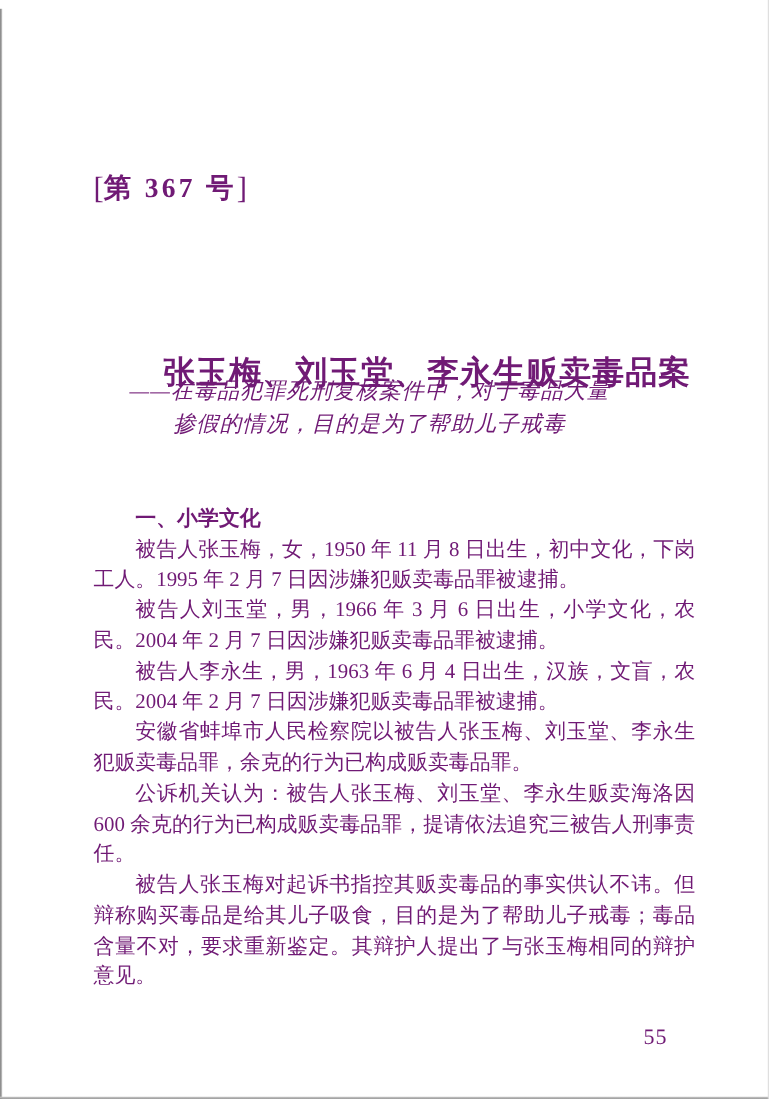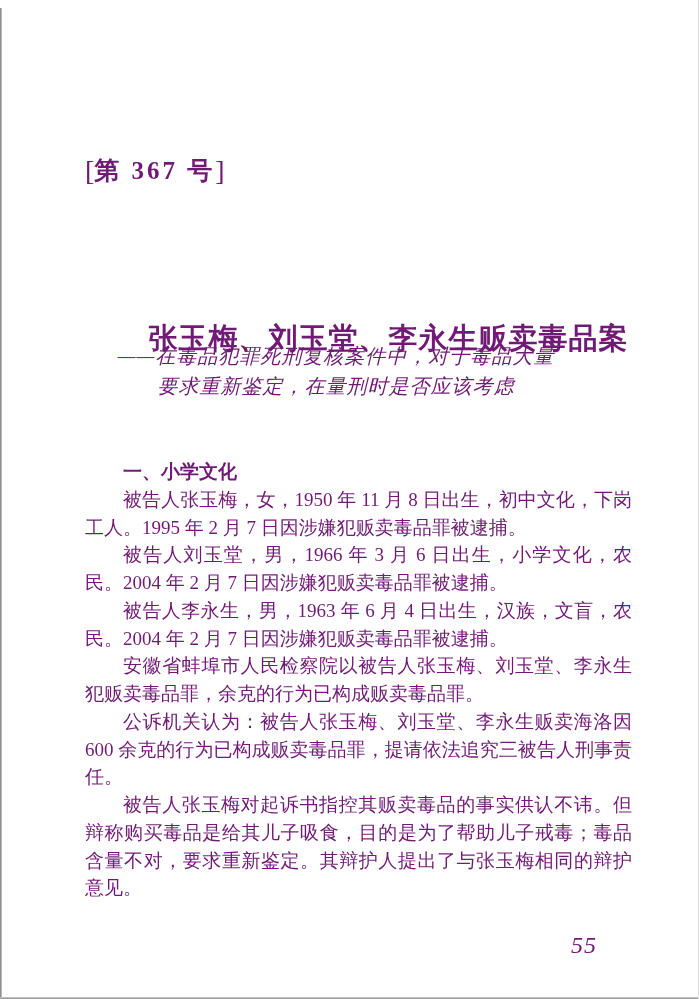--- a/index.html
+++ b/index.html
@@ -82,42 +82,41 @@
     font-weight: 700;
     text-indent: 2em;
     margin: 0;
   }
   .para {
     margin: 0;
     text-indent: 2em;
   }
   .page-number {
     position: absolute;
-    left: 571px; top: 932px;
-    font-size: 24px;
+    left: 585px; top: 932px;
+    font-size: 20px;
     letter-spacing: 1px;
-    font-style: italic;
   }
 </style>
 </head>
 <body>
 
 <div class="page">
 
   <div class="edge-left"></div>
   <div class="edge-bottom"></div>
   <div class="edge-right"></div>
 
   <div class="case-label"><span class="bracket">[</span><span>第 367 号</span><span class="bracket">]</span></div>
 
   <h1 class="doc-title">张玉梅、刘玉堂、李永生贩卖毒品案</h1>
 
   <div class="doc-subtitle">
     <div>——在毒品犯罪死刑复核案件中，对于毒品大量</div>
-    <div>要求重新鉴定，在量刑时是否应该考虑</div>
+    <div>掺假的情况，目的是为了帮助儿子戒毒</div>
   </div>
 
   <div class="content">
     <h2 class="section-heading" style="font-size:19px;">一、小学文化</h2>
     <p class="para">被告人张玉梅，女，1950 年 11 月 8 日出生，初中文化，下岗工人。1995 年 2 月 7 日因涉嫌犯贩卖毒品罪被逮捕。</p>
     <p class="para">被告人刘玉堂，男，1966 年 3 月 6 日出生，小学文化，农民。2004 年 2 月 7 日因涉嫌犯贩卖毒品罪被逮捕。</p>
     <p class="para">被告人李永生，男，1963 年 6 月 4 日出生，汉族，文盲，农民。2004 年 2 月 7 日因涉嫌犯贩卖毒品罪被逮捕。</p>
     <p class="para">安徽省蚌埠市人民检察院以被告人张玉梅、刘玉堂、李永生犯贩卖毒品罪，余克的行为已构成贩卖毒品罪。</p>
     <p class="para">公诉机关认为：被告人张玉梅、刘玉堂、李永生贩卖海洛因 600 余克的行为已构成贩卖毒品罪，提请依法追究三被告人刑事责任。</p>
     <p class="para">被告人张玉梅对起诉书指控其贩卖毒品的事实供认不讳。但辩称购买毒品是给其儿子吸食，目的是为了帮助儿子戒毒；毒品含量不对，要求重新鉴定。其辩护人提出了与张玉梅相同的辩护意见。</p>

